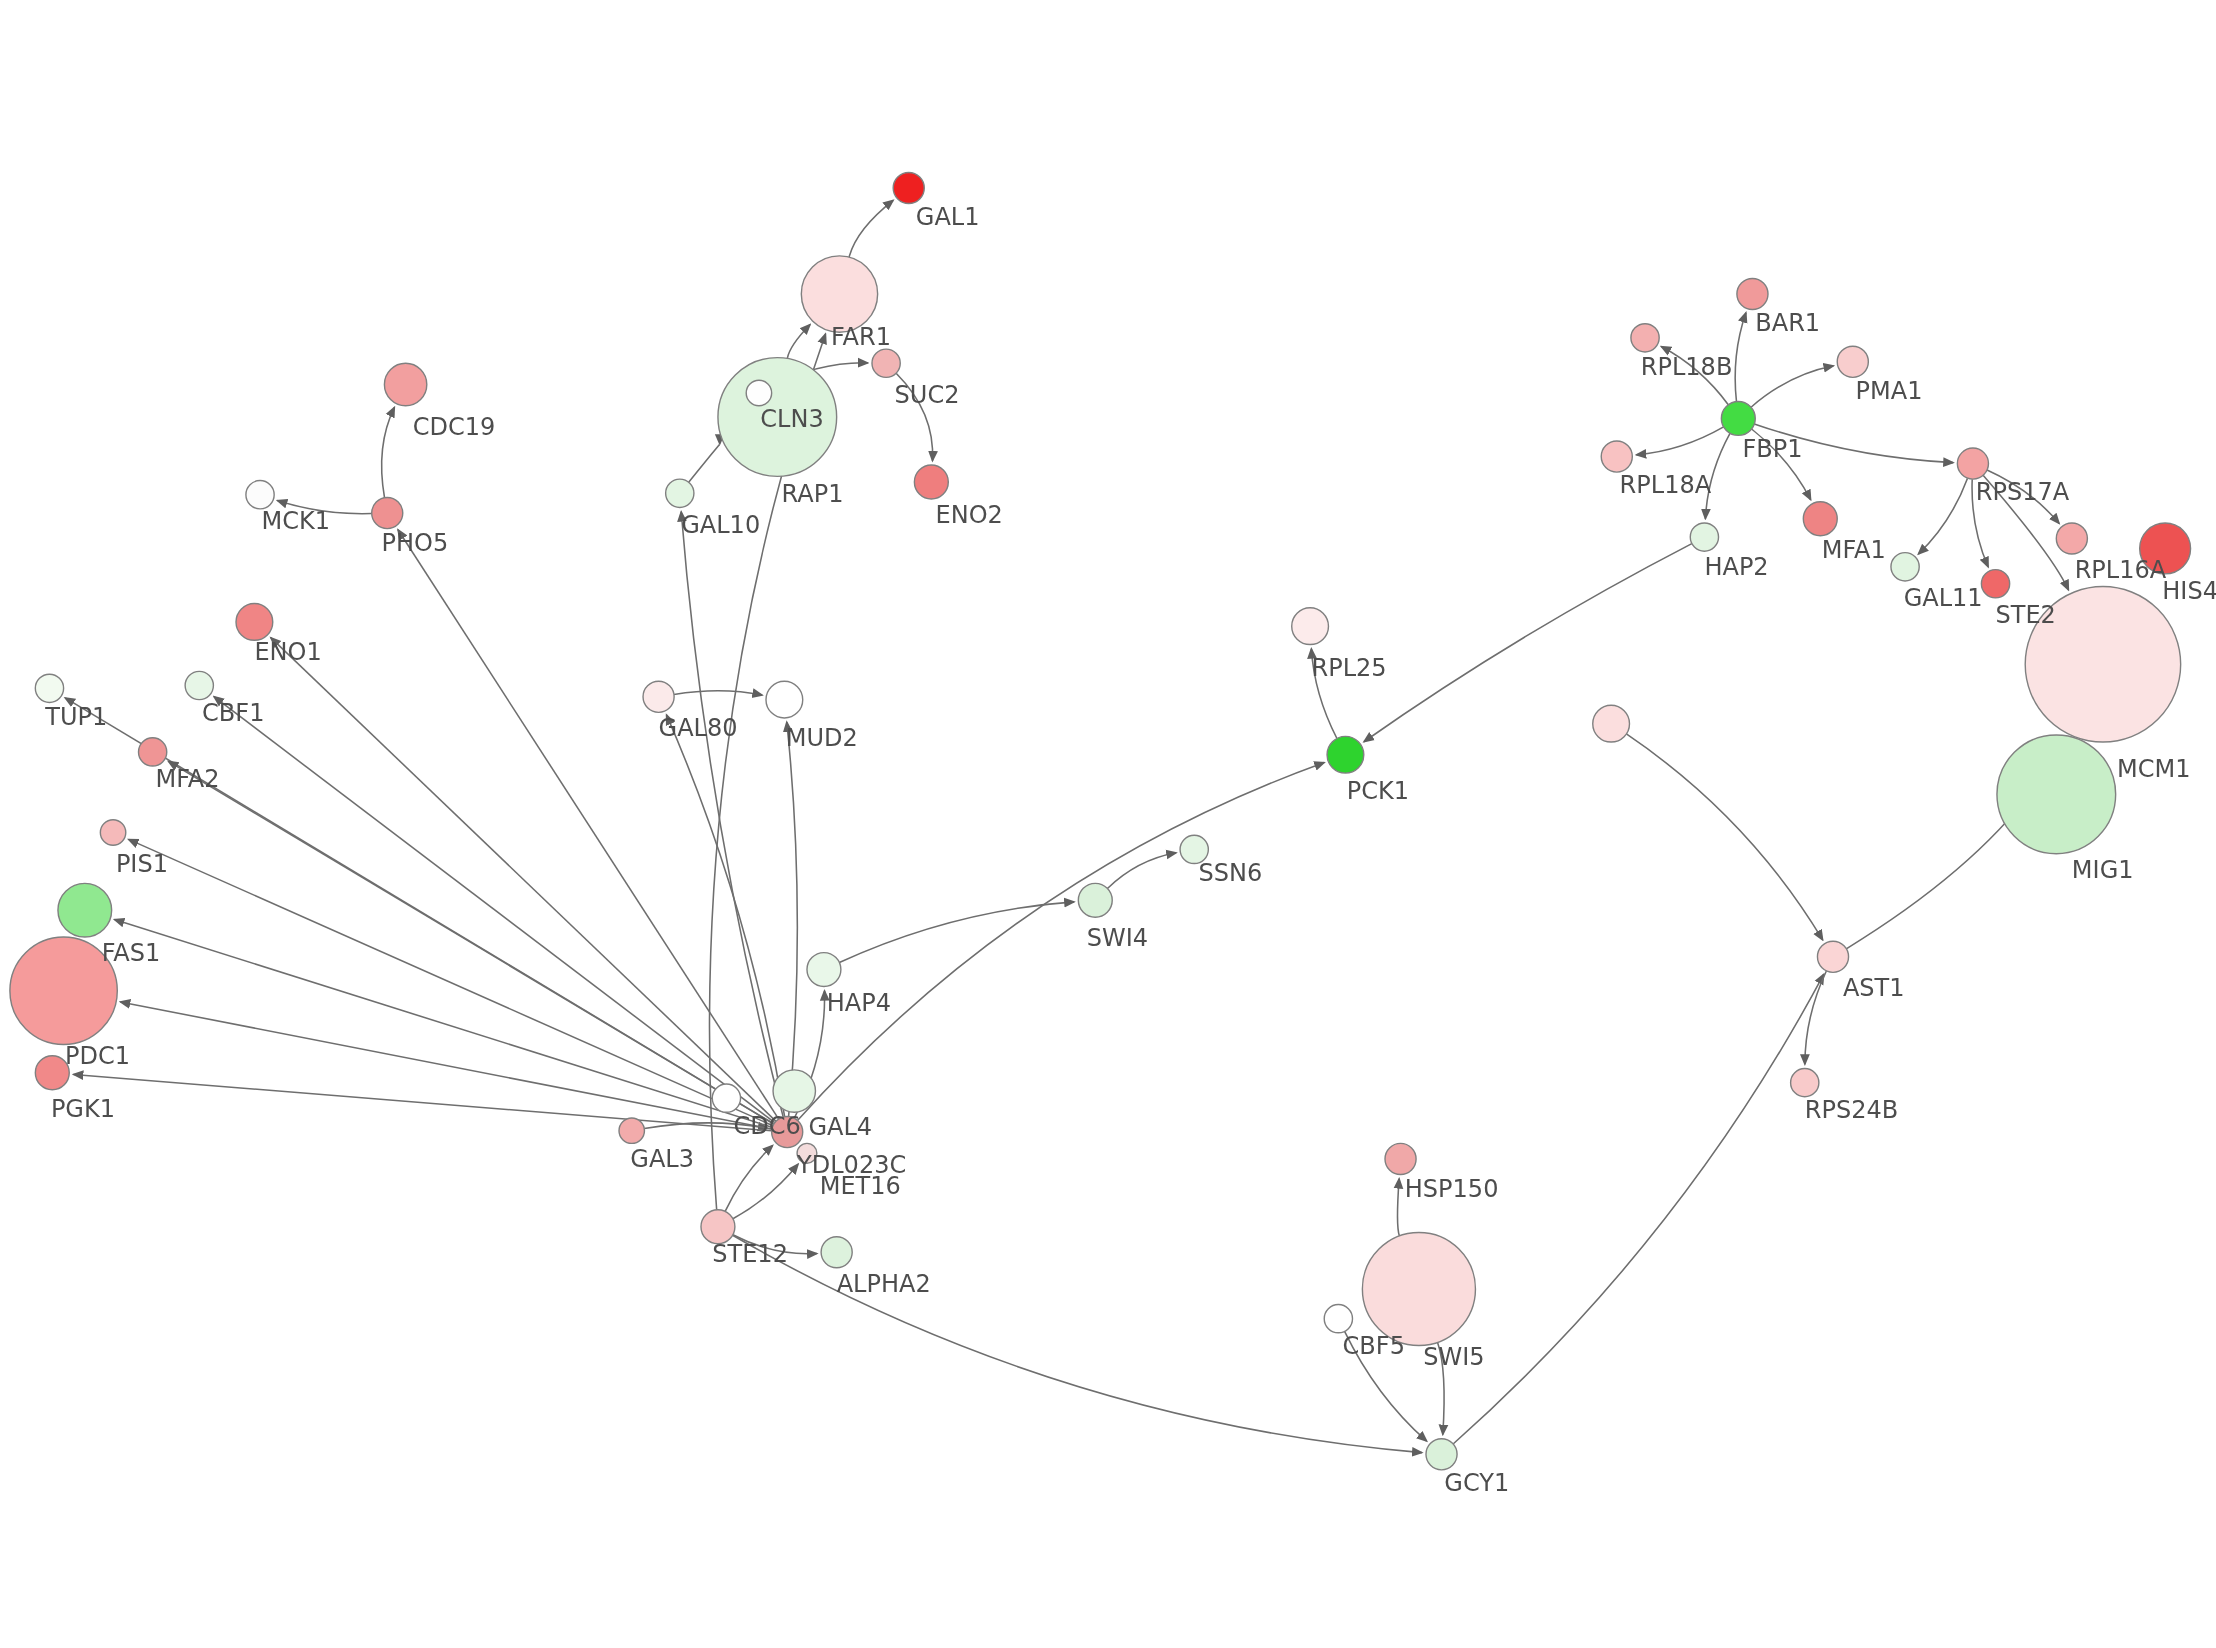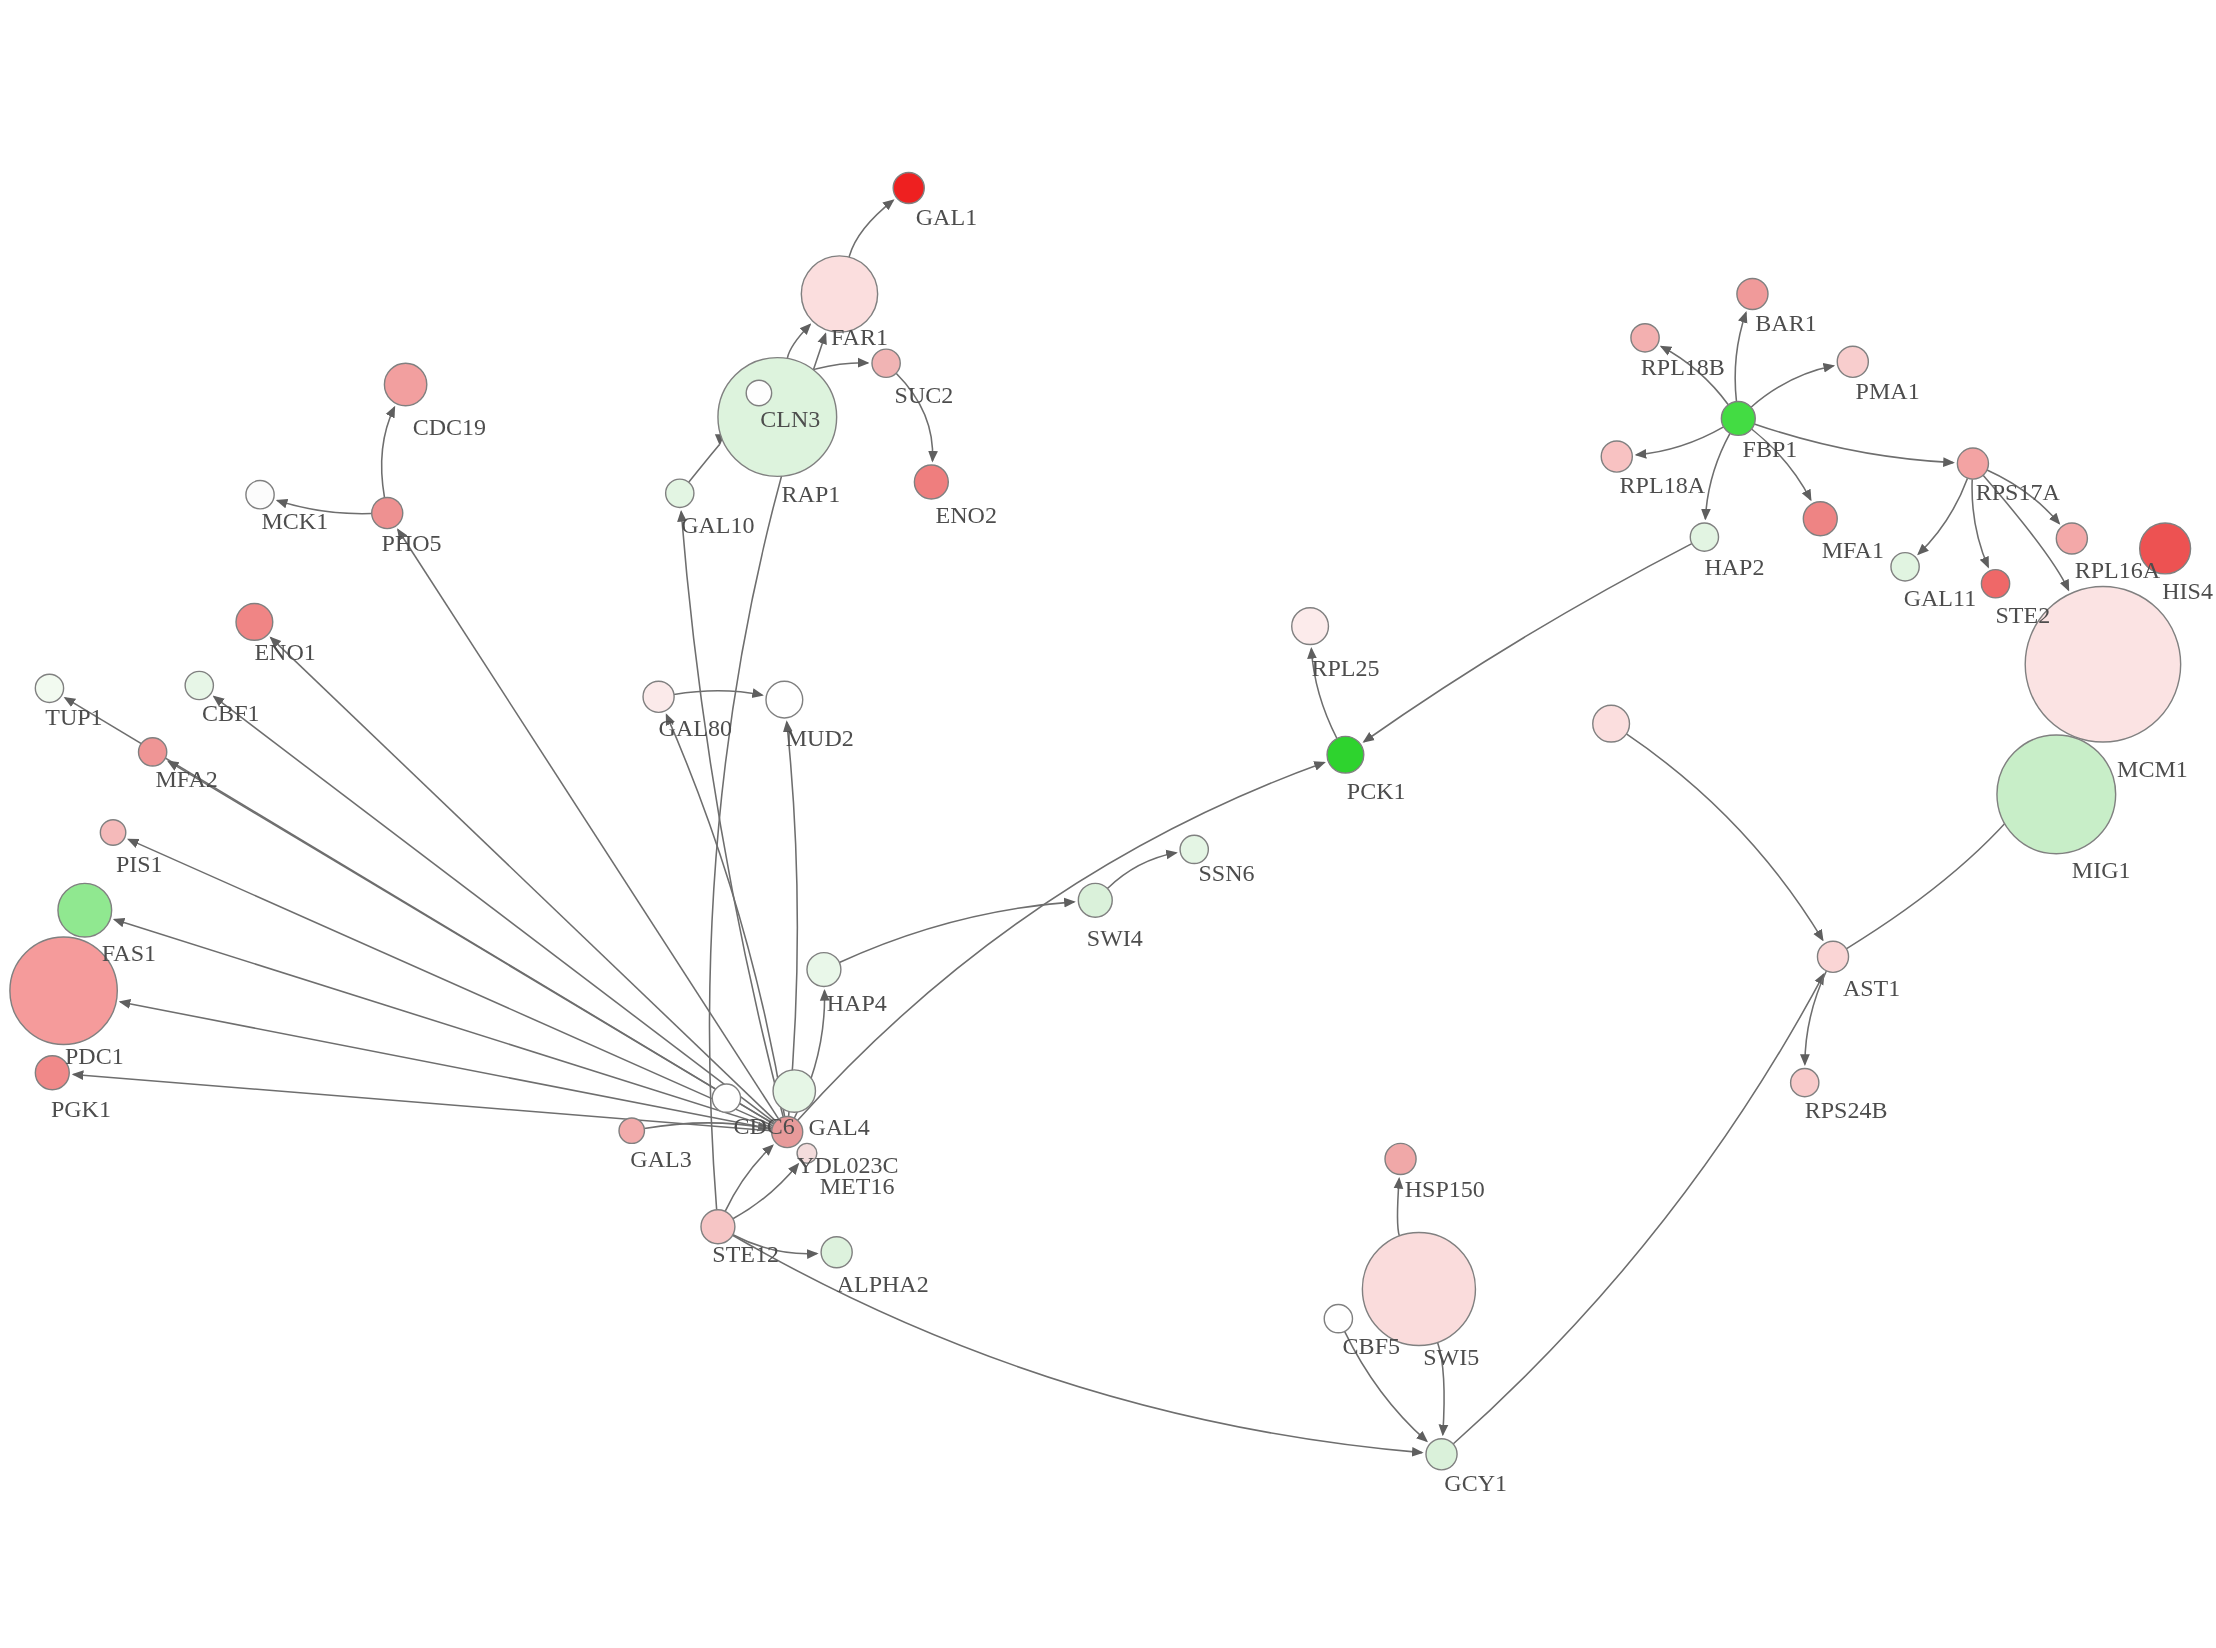--- a/index.html
+++ b/index.html
@@ -8,21 +8,20 @@
     width: 100%;
     height: 100%;
     background: #ffffff;
     font-family: "DejaVu Sans", "Liberation Sans", sans-serif;
   }
   .viewport {
     width: 100vw;
     height: 100vh;
     background: #ffffff;
     overflow: hidden;
-    font-family: Liberation Serif, serif;
   }
   svg { display: block; width: 100%; height: 100%; }
   .edge { fill: none; stroke-width: 1.1px; }
   .node circle { stroke-width: 1px; }
   .node-label {
     pointer-events: none;
     user-select: none;
   }
 </style>
 </head>

